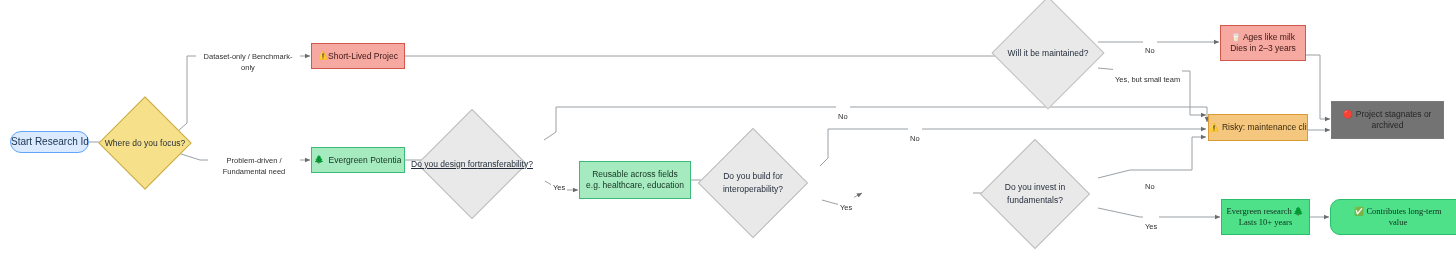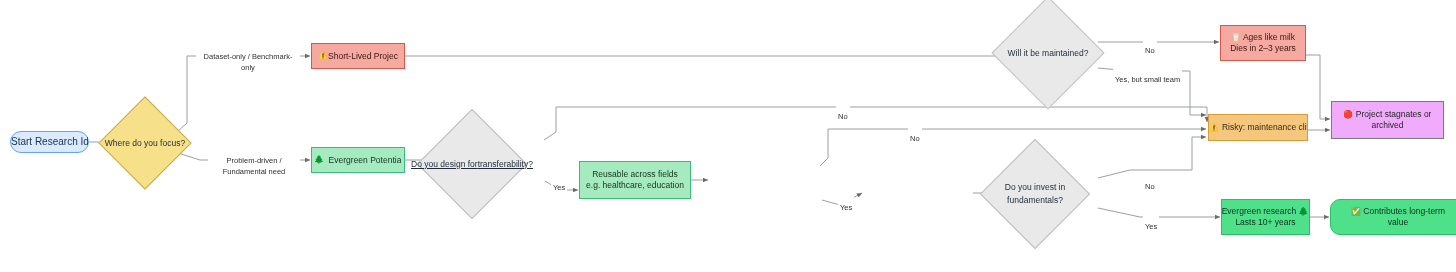--- a/index.html
+++ b/index.html
@@ -11,24 +11,24 @@
   
   .n-start{background:#dbeafe;border:1px solid #60a5fa;border-radius:999px;color:#17324d;font-size:10px;}
   .diamond-wrap{position:absolute;}
   .diamond-box{position:absolute;left:0;top:0;width:100%;height:100%;transform:rotate(45deg);box-sizing:border-box;}
   .d-yellow{background:#f7e08a;border:1px solid #c9ab45;}
   .d-gray{background:#e9e9e9;border:1px solid #bdbdbd;}
   .diamond-text{position:absolute;left:0;top:0;width:100%;height:100%;display:flex;align-items:center;justify-content:center;text-align:center;font-size:8.5px;color:#1f2937;line-height:1.5;}
   
   .n-red{background:#f6a9a0;border:1.5px solid #d1584b;color:#3b1613;font-size:8.5px;}
   .n-green{background:#a6eabf;border:1.5px solid #3cb878;color:#12331f;font-size:8.5px;}
-  .n-green2{background:#4fe08a;border:1.5px solid #2bbd6a;color:#0e2f1b;font-size:8.5px;}
+  .n-green2{background:#4fe08a;border:1.5px solid #2bbd6a;color:#0e2f1b;font-size:8.5px;font-family:Liberation Serif, serif;}
   .n-blue{background:#a9d2f0;border:1.5px solid #3d86c6;color:#11283b;font-size:8.5px;}
   .n-orange{background:#f5c77e;border:1.5px solid #d99b33;color:#3b2a0e;font-size:8.5px;}
-  .n-gray{background:#f0abfc;border:1.5px solid #7a7a7a;color:#262626;font-size:8.5px;}
+  .n-gray{background:#737373;border:1.5px solid #7a7a7a;color:#262626;font-size:8.5px;}
   .edge-label{position:absolute;font-size:7.5px;color:#303030;background:#ffffff;padding:0 2px;text-align:center;line-height:1.45;white-space:pre-line;}
   .ico{font-size:8px;}
 </style>
 </head>
 <body>
 
 <div id="canvas">
 
   <svg class="edges" viewBox="0 0 1456 272">
     <defs>
@@ -118,20 +118,27 @@
   </div>
   <div class="edge-label" style="left:551px;top:172px;">
     <span>Yes</span>
   </div>
 
   <div class="node n-green" style="left:579px;top:161px;width:112px;height:38px;flex-direction:column;">
     <span class="lbl">Reusable across fields</span>
     <span class="lbl">e.g. healthcare, education</span>
   </div>
 
+  <div class="diamond-wrap" style="left:714px;top:144px;width:78px;height:78px;">
+    <div class="diamond-box d-gray"></div>
+    <div class="diamond-text" style="width:130px;height:78px;left:-26px;flex-direction:column;">
+      <span>Do you build for</span>
+      <span>interoperability?</span>
+    </div>
+  </div>
   <div class="edge-label" style="left:908px;top:123px;">
     <span>No</span>
   </div>
   <div class="edge-label" style="left:838px;top:192px;">
     <span>Yes</span>
   </div>
 
 
   <div class="diamond-wrap" style="left:996px;top:155px;width:78px;height:78px;">
     <div class="diamond-box d-gray"></div>

